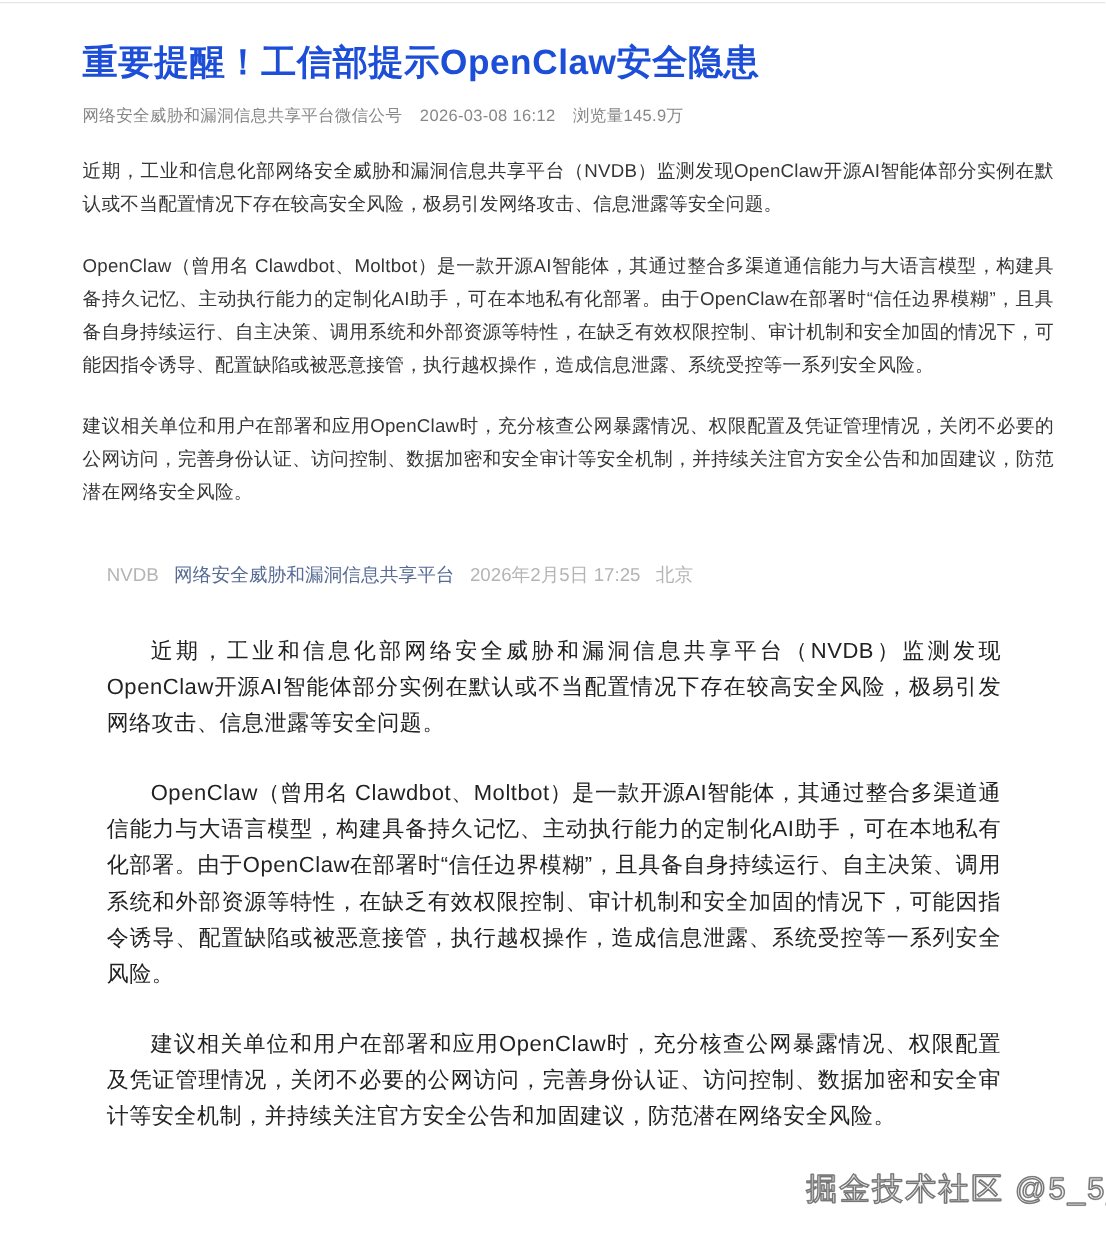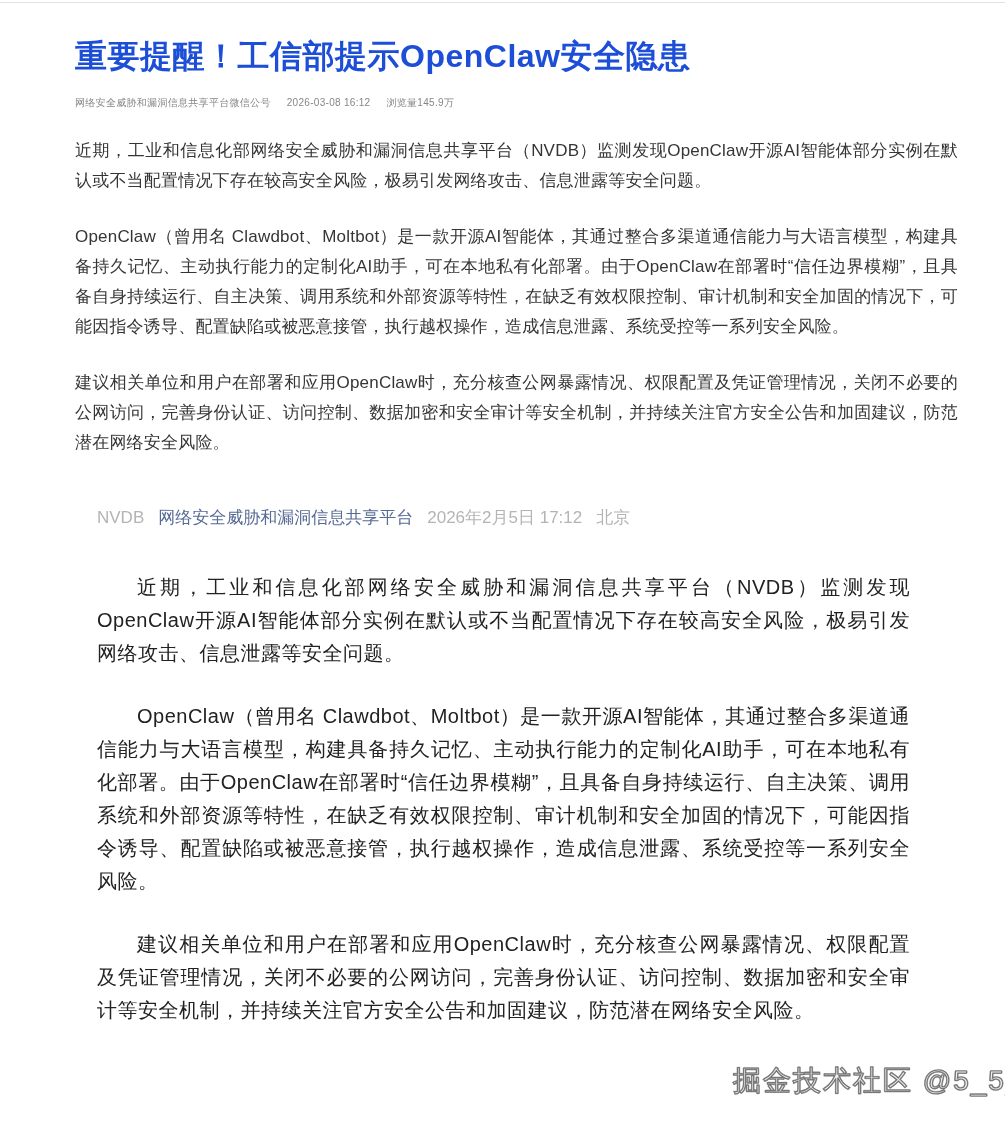--- a/index.html
+++ b/index.html
@@ -25,21 +25,21 @@
   }
   .article-title {
     font-size: 32px;
     line-height: 1.3;
     font-weight: 700;
     color: #1d4ed8;
     letter-spacing: 0.5px;
   }
   .article-meta {
     margin-top: 18px;
-    font-size: 10px;
+    font-size: 15px;
     color: #878787;
     letter-spacing: 0.3px;
   }
   .article-meta span { margin-right: 16px; }
   .article-meta .meta-source { cursor: pointer; }
   .body-paragraph {
     margin-top: 26px;
     font-size: 17px;
     line-height: 30px;
     color: #353535;
@@ -106,21 +106,21 @@
   </div>
 
   <p class="body-paragraph">近期，工业和信息化部网络安全威胁和漏洞信息共享平台（NVDB）监测发现OpenClaw开源AI智能体部分实例在默认或不当配置情况下存在较高安全风险，极易引发网络攻击、信息泄露等安全问题。</p>
   <p class="body-paragraph">OpenClaw（曾用名 Clawdbot、Moltbot）是一款开源AI智能体，其通过整合多渠道通信能力与大语言模型，构建具备持久记忆、主动执行能力的定制化AI助手，可在本地私有化部署。由于OpenClaw在部署时“信任边界模糊”，且具备自身持续运行、自主决策、调用系统和外部资源等特性，在缺乏有效权限控制、审计机制和安全加固的情况下，可能因指令诱导、配置缺陷或被恶意接管，执行越权操作，造成信息泄露、系统受控等一系列安全风险。</p>
   <p class="body-paragraph">建议相关单位和用户在部署和应用OpenClaw时，充分核查公网暴露情况、权限配置及凭证管理情况，关闭不必要的公网访问，完善身份认证、访问控制、数据加密和安全审计等安全机制，并持续关注官方安全公告和加固建议，防范潜在网络安全风险。</p>
 
   <div class="embedded-article">
 
 
     <div class="embedded-meta">
-      <span>NVDB</span><span class="platform-link">网络安全威胁和漏洞信息共享平台</span><span>2026年2月5日 17:12</span><span>北京</span>
+      <span>NVDB</span><span class="platform-link">网络安全威胁和漏洞信息共享平台</span><span>2026年2月5日 17:25</span><span>北京</span>
     </div>
 
     <p class="embedded-paragraph first">近期，工业和信息化部网络安全威胁和漏洞信息共享平台（NVDB）监测发现OpenClaw开源AI智能体部分实例在默认或不当配置情况下存在较高安全风险，极易引发网络攻击、信息泄露等安全问题。</p>
     <p class="embedded-paragraph">OpenClaw（曾用名 Clawdbot、Moltbot）是一款开源AI智能体，其通过整合多渠道通信能力与大语言模型，构建具备持久记忆、主动执行能力的定制化AI助手，可在本地私有化部署。由于OpenClaw在部署时“信任边界模糊”，且具备自身持续运行、自主决策、调用系统和外部资源等特性，在缺乏有效权限控制、审计机制和安全加固的情况下，可能因指令诱导、配置缺陷或被恶意接管，执行越权操作，造成信息泄露、系统受控等一系列安全风险。</p>
     <p class="embedded-paragraph">建议相关单位和用户在部署和应用OpenClaw时，充分核查公网暴露情况、权限配置及凭证管理情况，关闭不必要的公网访问，完善身份认证、访问控制、数据加密和安全审计等安全机制，并持续关注官方安全公告和加固建议，防范潜在网络安全风险。</p>
 
   </div>
 
 </div>
 

